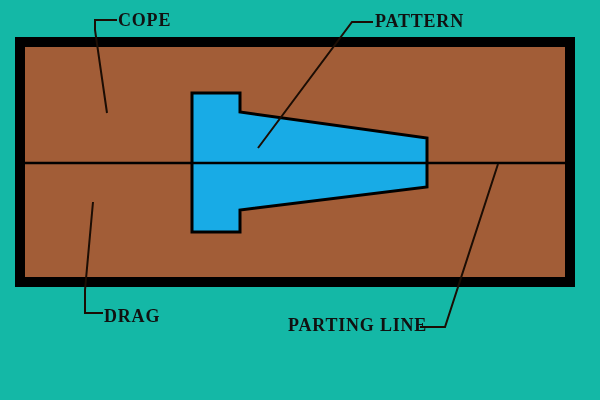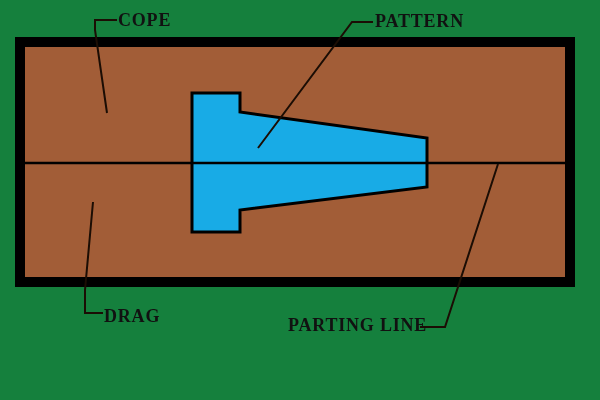--- a/index.html
+++ b/index.html
@@ -5,21 +5,21 @@
   html, body {
     margin: 0;
     padding: 0;
     background: #ffffff;
     font-family: "Liberation Serif", serif;
   }
   .canvas {
     position: relative;
     width: 600px;
     height: 400px;
-    background: #15803d;
+    background: #14b8a6;
     overflow: hidden;
   }
   svg {
     display: block;
   }
   .diagram-label {
     font-family: "Liberation Serif", serif;
     font-size: 18px;
     font-weight: 600;
     letter-spacing: 0.8px;

